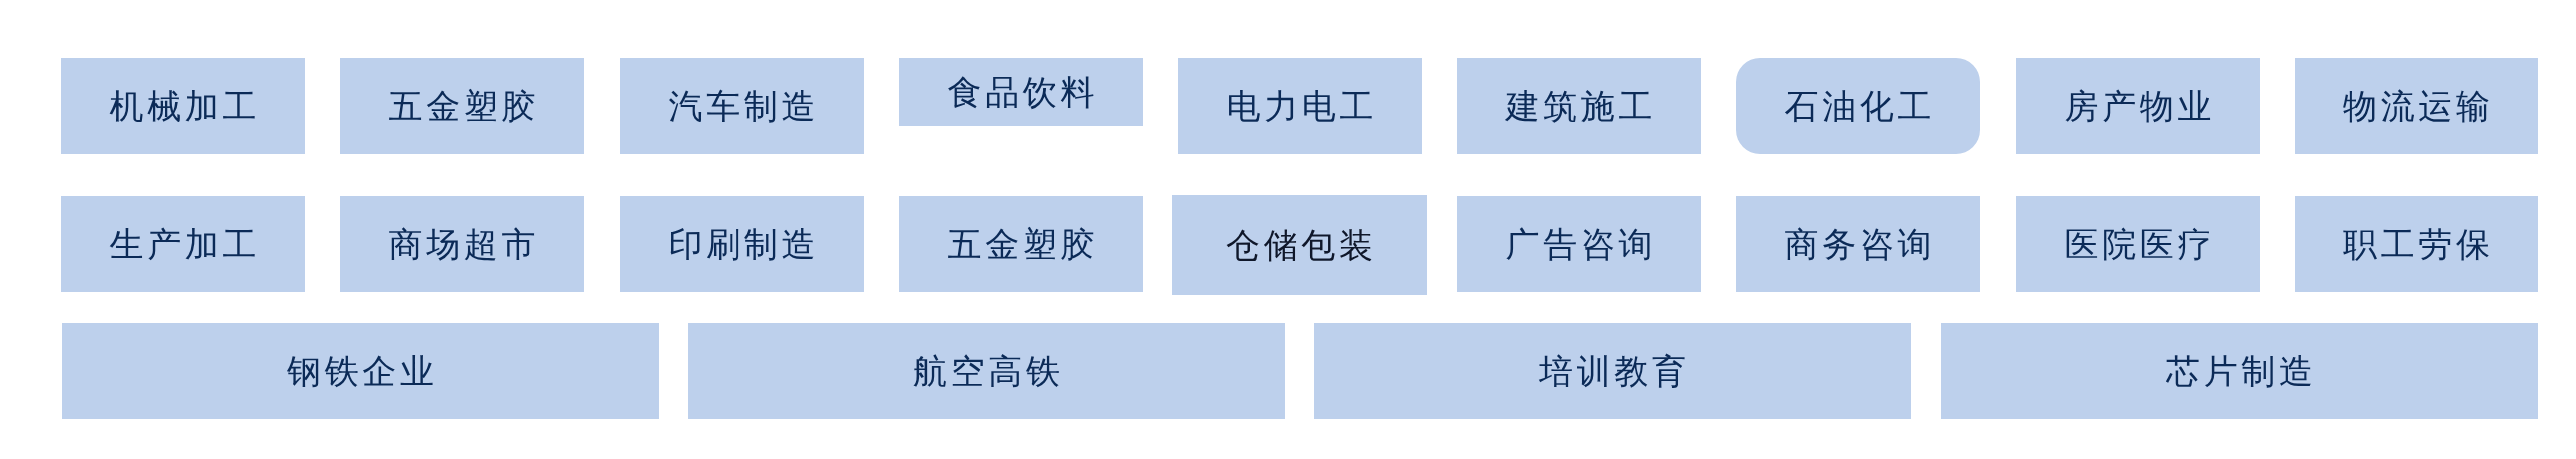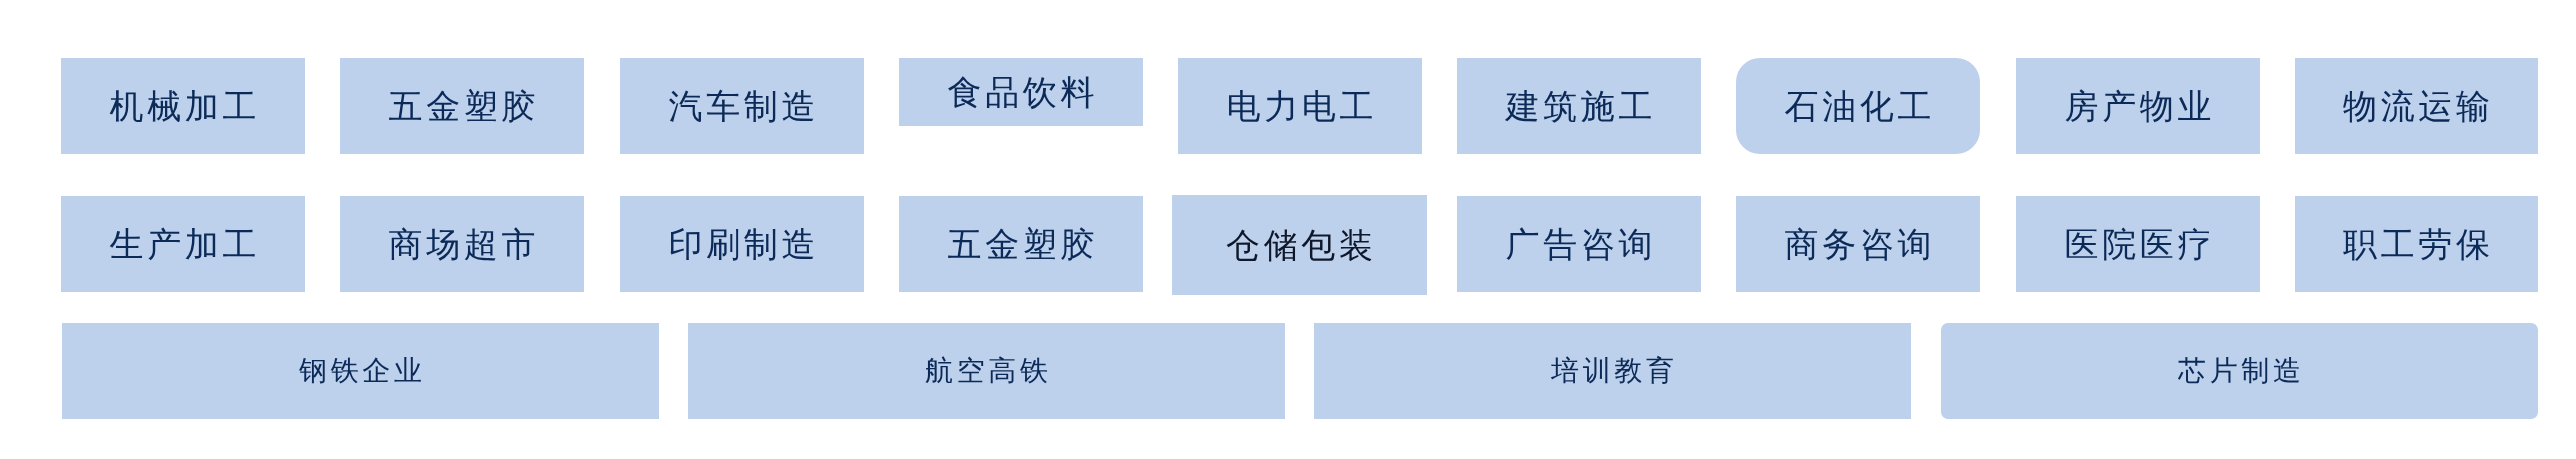--- a/index.html
+++ b/index.html
@@ -41,21 +41,21 @@
     white-space: nowrap;
     user-select: none;
   }
 
   .tag-chip.row-a,
   .tag-chip.row-b {
     font-size: 34px;
   }
 
   .tag-chip.row-c {
-    font-size: 28px;
+    font-size: 34px;
   }
 </style>
 </head>
 <body>
 
 <div id="tag-board">
 
   <div class="tag-row" id="row-1" style="top: 0px;">
       <div class="tag-chip row-a" style="left: 53px; top: 50px; width: 244px; height: 96px; background: rgb(189, 208, 236); color: rgb(11, 42, 87);">机械加工</div>
       <div class="tag-chip row-a" style="left: 332px; top: 50px; width: 244px; height: 96px; background: rgb(189, 208, 236); color: rgb(11, 42, 87);">五金塑胶</div>
@@ -75,17 +75,17 @@
       <div class="tag-chip row-b" style="left: 1164px; top: 187px; width: 255px; height: 100px; background: rgb(189, 208, 236); color: #0f172a;">仓储包装</div>
       <div class="tag-chip row-b" style="left: 1449px; top: 188px; width: 244px; height: 96px; background: rgb(189, 208, 236); color: rgb(11, 42, 87);">广告咨询</div>
       <div class="tag-chip row-b" style="left: 1728px; top: 188px; width: 244px; height: 96px; background: rgb(189, 208, 236); color: rgb(11, 42, 87);">商务咨询</div>
       <div class="tag-chip row-b" style="left: 2008px; top: 188px; width: 244px; height: 96px; background: rgb(189, 208, 236); color: rgb(11, 42, 87);">医院医疗</div>
       <div class="tag-chip row-b" style="left: 2287px; top: 188px; width: 243px; height: 96px; background: rgb(189, 208, 236); color: rgb(11, 42, 87);">职工劳保</div>
     </div>
   <div class="tag-row" id="row-3" style="top: 0px;">
       <div class="tag-chip row-c" style="left: 54px; top: 315px; width: 597px; height: 96px; background: rgb(189, 208, 236); color: rgb(11, 42, 87);">钢铁企业</div>
       <div class="tag-chip row-c" style="left: 680px; top: 315px; width: 597px; height: 96px; background: rgb(189, 208, 236); color: rgb(11, 42, 87);">航空高铁</div>
       <div class="tag-chip row-c" style="left: 1306px; top: 315px; width: 597px; height: 96px; background: rgb(189, 208, 236); color: rgb(11, 42, 87);">培训教育</div>
-      <div class="tag-chip row-c" style="left: 1933px; top: 315px; width: 597px; height: 96px; background: rgb(189, 208, 236); color: rgb(11, 42, 87); border-radius: 7px;">芯片制造</div>
+      <div class="tag-chip row-c" style="left: 1933px; top: 315px; width: 597px; height: 96px; background: rgb(189, 208, 236); color: rgb(11, 42, 87);">芯片制造</div>
     </div>
 
 </div>
 
 
 </body></html>

